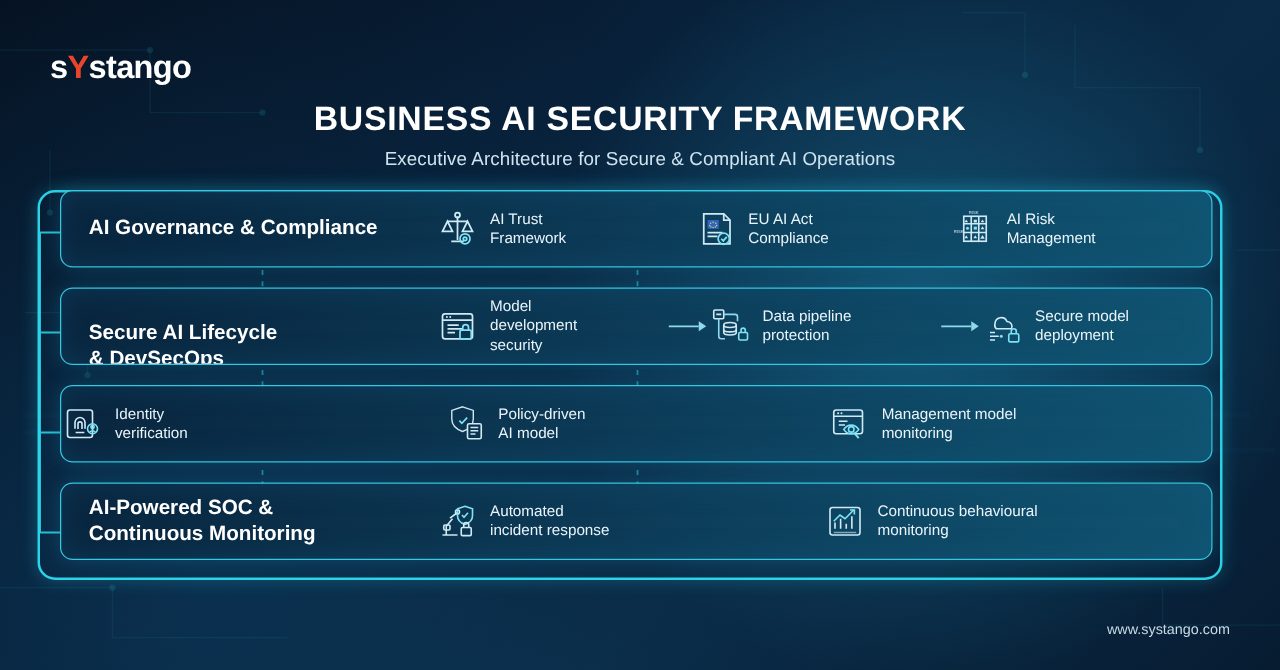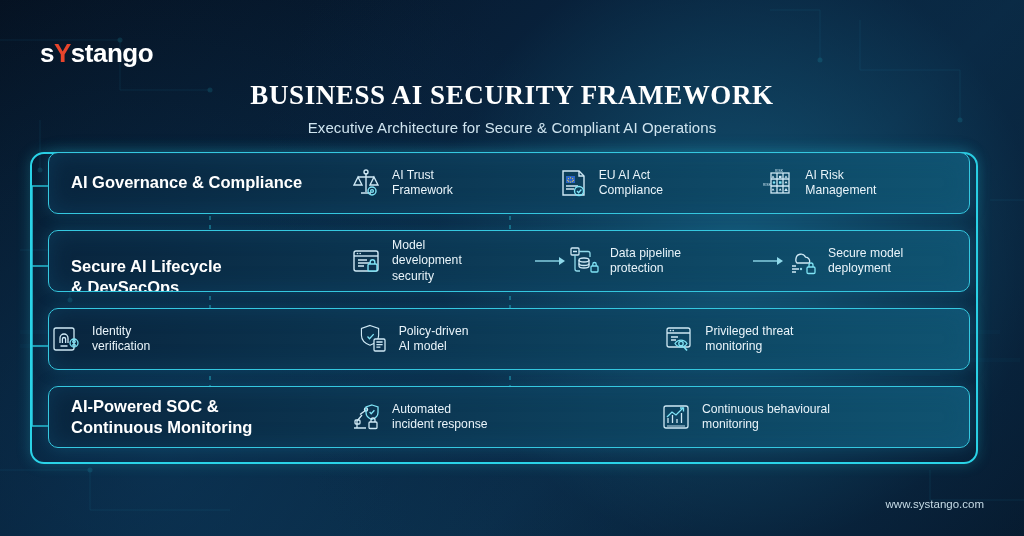--- a/index.html
+++ b/index.html
@@ -48,21 +48,20 @@
     left: 0;
     width: 1024px;
     text-align: center;
   }
   .main-title {
     color: #ffffff;
     font-size: 27px;
     font-weight: bold;
     letter-spacing: 0.6px;
     margin: 0;
-    font-family: Liberation Serif, serif;
   }
   .sub-title {
     color: #cfe4ef;
     font-size: 15px;
     font-weight: normal;
     margin: 8px 0 0 0;
     letter-spacing: 0.1px;
   }
   .frame {
     position: absolute;
@@ -376,21 +375,21 @@
           <svg class="ico" viewBox="0 0 34 34" fill="none" stroke="#cfe9f5" stroke-width="1.3">
             <rect x="5" y="6" width="23" height="19" rx="2"></rect>
             <path d="M5 11 h23"></path>
             <circle cx="8.5" cy="8.6" r="0.8" fill="#cfe9f5" stroke="none"></circle>
             <circle cx="11.2" cy="8.6" r="0.8" fill="#cfe9f5" stroke="none"></circle>
             <path d="M9 15 h7 M9 18 h5"></path>
             <path d="M13 21.5 c3 -4.6 9 -4.6 12 0 c-3 4.6 -9 4.6 -12 0 z" stroke="#7fe3f5"></path>
             <circle cx="19" cy="21.5" r="2.2" stroke="#7fe3f5"></circle>
             <path d="M21.5 24.5 l3.5 4" stroke="#7fe3f5" stroke-width="1.6"></path>
           </svg>
-          <div class="lbl" style="white-space: pre-line;">Privileged threat
+          <div class="lbl" style="white-space: pre-line;">Management model
 monitoring</div>
         </div>
 
       </div>
     </div>
 
     <div class="row">
       <div class="row-title" style="white-space: pre-line;">AI-Powered SOC &amp;
 Continuous Monitoring</div>
       <div class="items">

